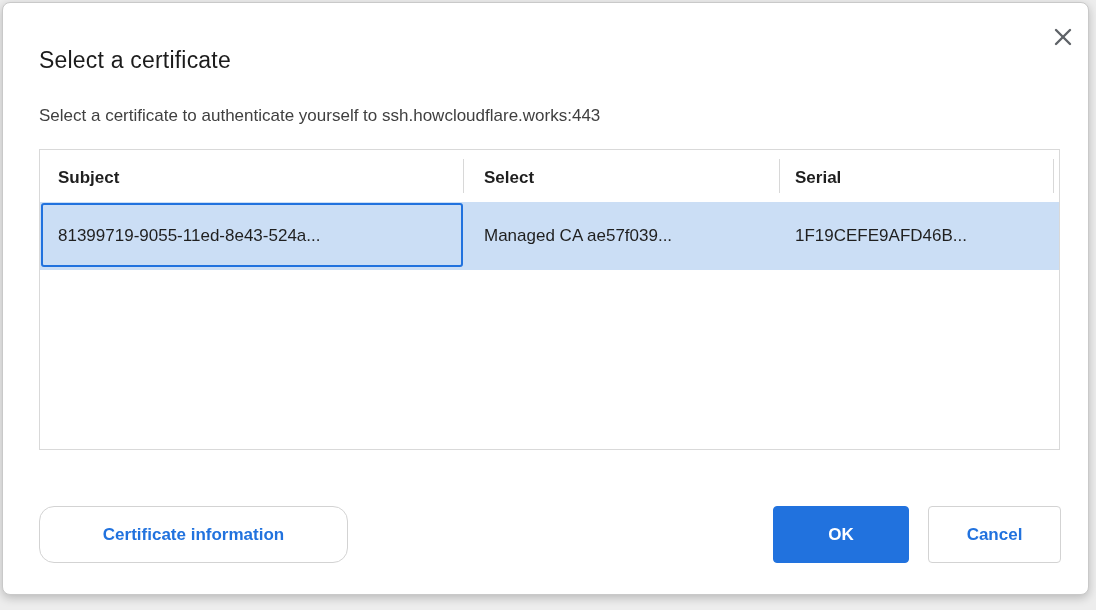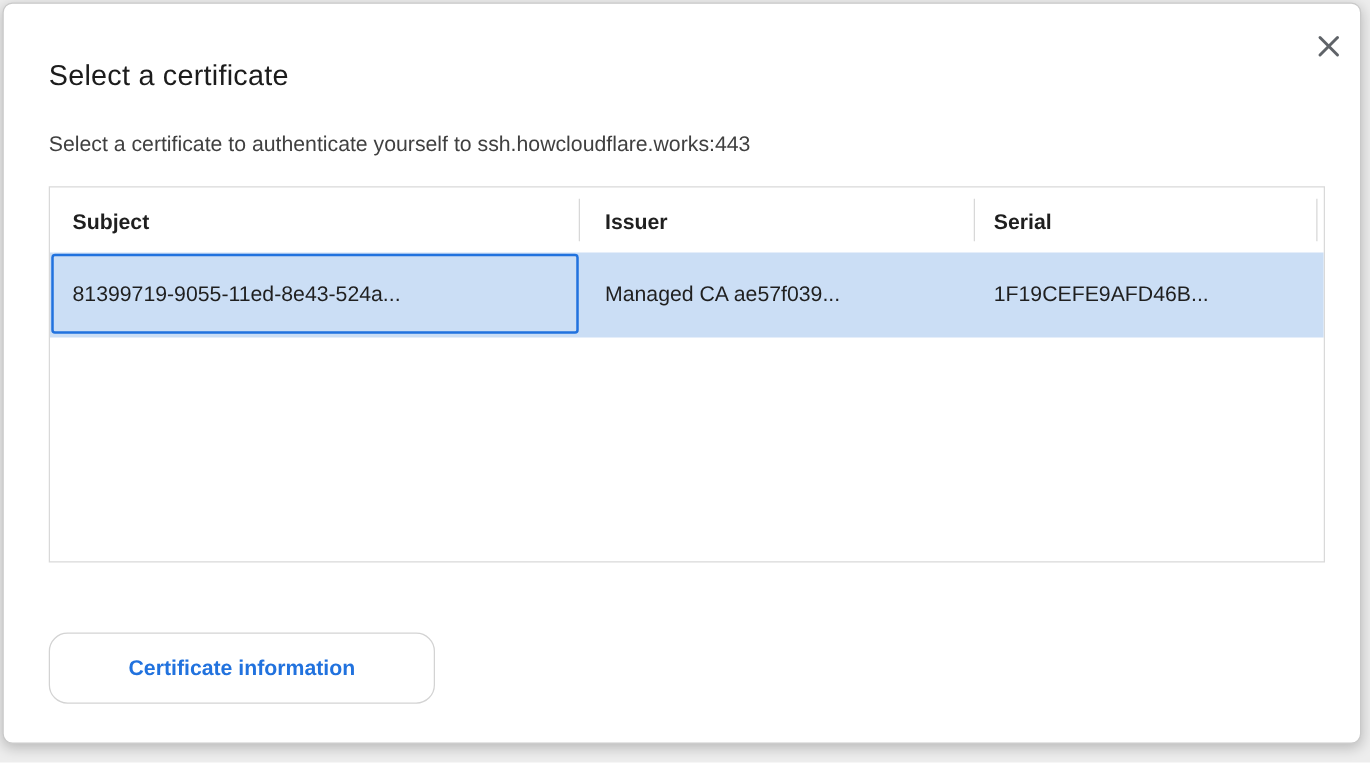--- a/index.html
+++ b/index.html
@@ -113,31 +113,33 @@
   </button>
 
   <div class="dialog-title">Select a certificate</div>
 
   <div class="dialog-subtitle">Select a certificate to authenticate yourself to ssh.howcloudflare.works:443</div>
 
   <div class="cert-table">
 
     <div class="cert-table-header">
       <span class="col-label subject">Subject</span>
-      <span class="col-label issuer">Issuer</span>
+      <span class="col-label issuer">Select</span>
       <span class="col-label serial">Serial</span>
       <span class="col-divider d1"></span>
       <span class="col-divider d2"></span>
       <span class="col-divider d3"></span>
     </div>
 
     <div class="cert-row">
       <span class="focus-ring"></span>
       <span class="cell subject">81399719-9055-11ed-8e43-524a...</span>
       <span class="cell issuer">Managed CA ae57f039...</span>
       <span class="cell serial">1F19CEFE9AFD46B...</span>
     </div>
 
   </div>
 
   <button class="btn secondary cert-info">Certificate information</button>
+  <button class="btn primary ok">OK</button>
+  <button class="btn secondary cancel">Cancel</button>
 
 </div>
 
 </body></html>

